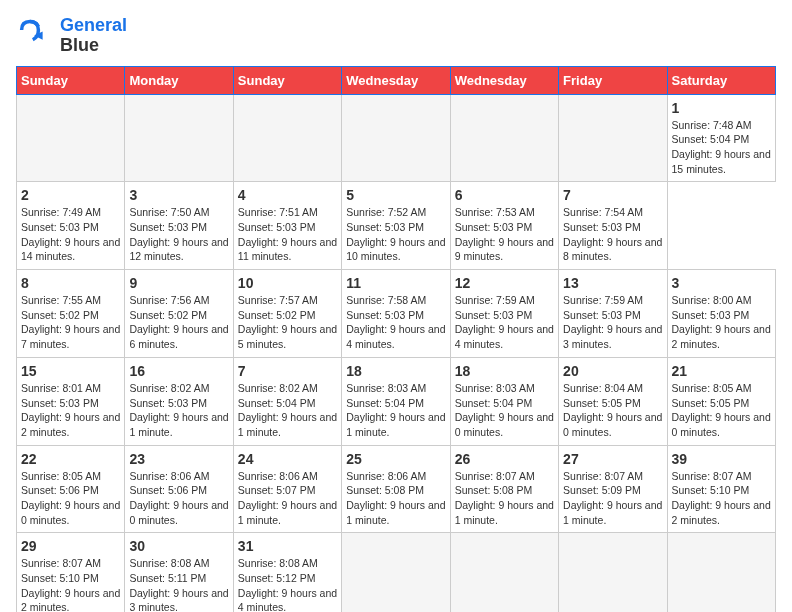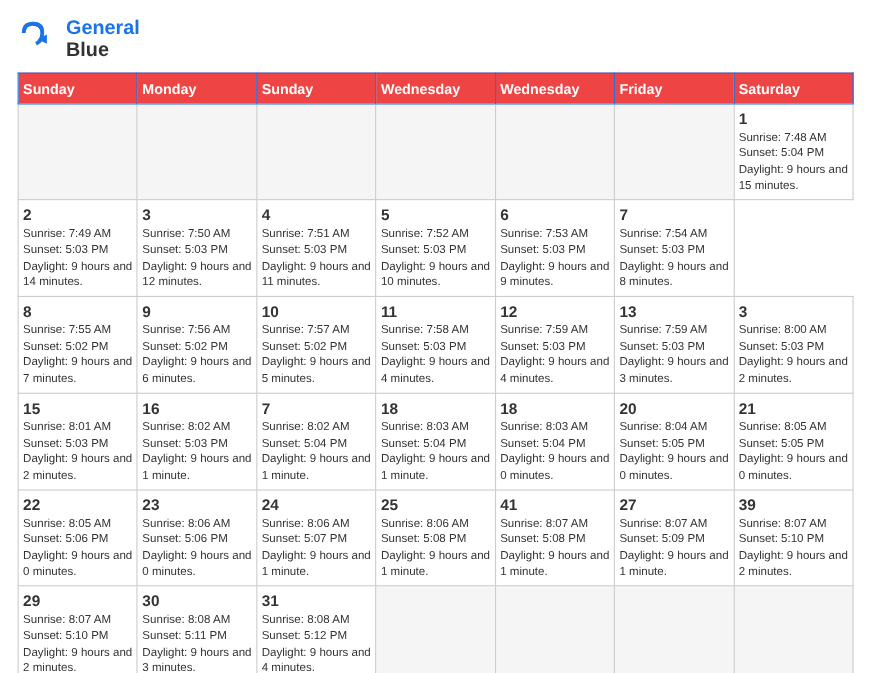--- a/index.html
+++ b/index.html
@@ -223,21 +223,21 @@
         </td>
         <td>
           <span class="day-number">24</span>
           <div class="day-info">Sunrise: 8:06 AM<br>Sunset: 5:07 PM<br>Daylight: 9 hours and 1 minute.</div>
         </td>
         <td>
           <span class="day-number">25</span>
           <div class="day-info">Sunrise: 8:06 AM<br>Sunset: 5:08 PM<br>Daylight: 9 hours and 1 minute.</div>
         </td>
         <td>
-          <span class="day-number">41</span>
+          <span class="day-number">26</span>
           <div class="day-info">Sunrise: 8:07 AM<br>Sunset: 5:08 PM<br>Daylight: 9 hours and 1 minute.</div>
         </td>
         <td>
           <span class="day-number">27</span>
           <div class="day-info">Sunrise: 8:07 AM<br>Sunset: 5:09 PM<br>Daylight: 9 hours and 1 minute.</div>
         </td>
         <td>
           <span class="day-number">39</span>
           <div class="day-info">Sunrise: 8:07 AM<br>Sunset: 5:10 PM<br>Daylight: 9 hours and 2 minutes.</div>
         </td>

